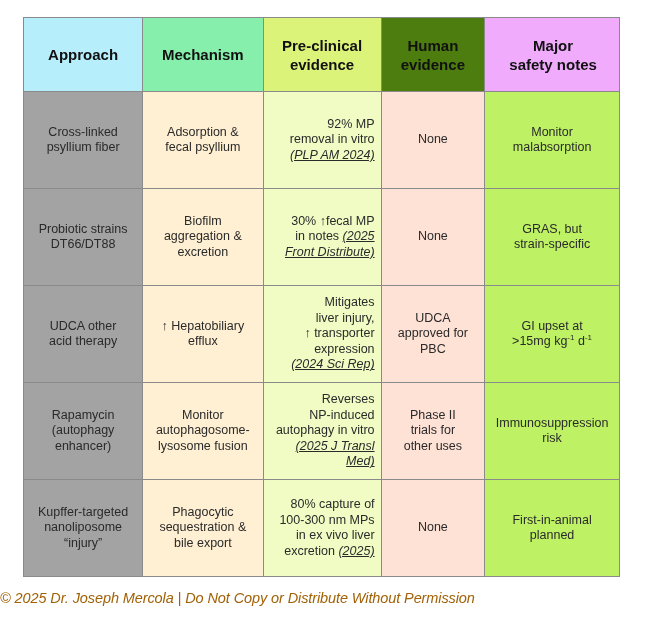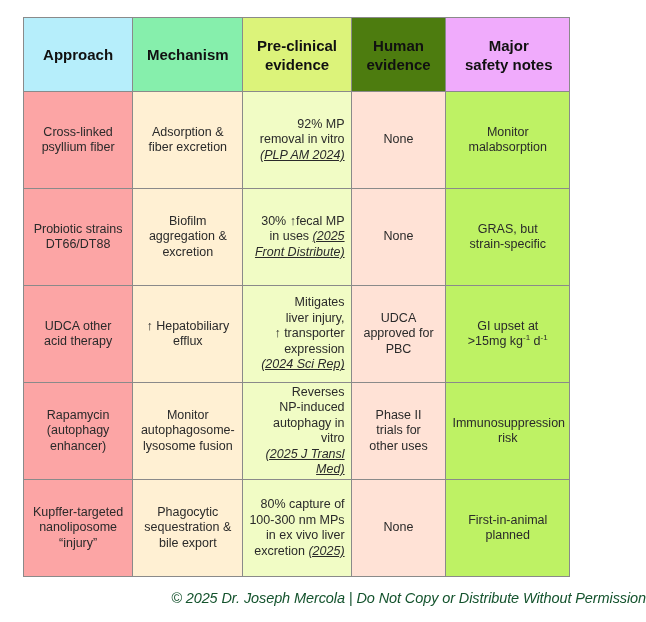--- a/index.html
+++ b/index.html
@@ -16,21 +16,21 @@
       color: #1a1a1a;
     }
     .table-wrap {
       position: absolute;
       left: 23px;
       top: 17px;
       width: 597px;
     }
     table {
       border-collapse: collapse;
-      width: 547px;
+      width: 597px;
       table-layout: fixed;
     }
     th, td {
       border: 1px solid #8a8a8a;
       text-align: center;
       vertical-align: middle;
       padding: 0 6px;
     }
     th {
       height: 73px;
@@ -49,39 +49,39 @@
     .col-2 { width: 108px; }
     .col-3 { width: 106px; }
     .col-4 { width: 93px; }
     .col-5 { width: 121px; }
 
     th.c1 { background: #b6eefb; }
     th.c2 { background: #86efac; }
     th.c3 { background: #dcf37a; }
     th.c4 { background: #4d7c0f; }
     th.c5 { background: #f0abfc; padding-left: 8px; }
-    td.c1 { background: #fca5a5; }
+    td.c1 { background: #a3a3a3; }
     td.c2 { background: #fff0d3; }
     td.c3 { background: #f1fcc5; text-align: right; }
     td.c4 { background: #ffe2d6; }
     td.c5 { background: #bef264; }
 
     .line { display: block; }
     .it { font-style: italic; text-decoration: underline; }
     sup { font-size: 8px; vertical-align: super; line-height: 0; }
 
     .footer {
       position: absolute;
       left: 0;
       top: 590px;
       width: 646px;
-      text-align: right;
+      text-align: left;
       font-size: 14.5px;
       font-style: italic;
-      color: #14532d;
+      color: #a16207;
       letter-spacing: -0.1px;
     }
   </style>
 </head>
 <body>
 
 <div class="table-wrap">
   <table>
     <colgroup>
       <col class="col-1">
@@ -114,21 +114,21 @@
     </thead>
     <tbody>
 
       <tr>
         <td class="c1">
           <span class="line">Cross-linked</span>
           <span class="line">psyllium fiber</span>
         </td>
         <td class="c2">
           <span class="line">Adsorption &amp;</span>
-          <span class="line">fiber excretion</span>
+          <span class="line">fecal psyllium</span>
         </td>
         <td class="c3">
           <span class="line">92% MP</span>
           <span class="line">removal in vitro</span>
           <span class="line it">(PLP AM 2024)</span>
         </td>
         <td class="c4">
           <span class="line">None</span>
         </td>
         <td class="c5">
@@ -142,21 +142,21 @@
           <span class="line">Probiotic strains</span>
           <span class="line">DT66/DT88</span>
         </td>
         <td class="c2">
           <span class="line">Biofilm</span>
           <span class="line">aggregation &amp;</span>
           <span class="line">excretion</span>
         </td>
         <td class="c3">
           <span class="line">30% ↑fecal MP</span>
-          <span class="line"><span>in uses</span> <span class="it">(2025</span></span>
+          <span class="line"><span>in notes</span> <span class="it">(2025</span></span>
           <span class="line it">Front Distribute)</span>
         </td>
         <td class="c4">
           <span class="line">None</span>
         </td>
         <td class="c5">
           <span class="line">GRAS, but</span>
           <span class="line">strain-specific</span>
         </td>
       </tr>

